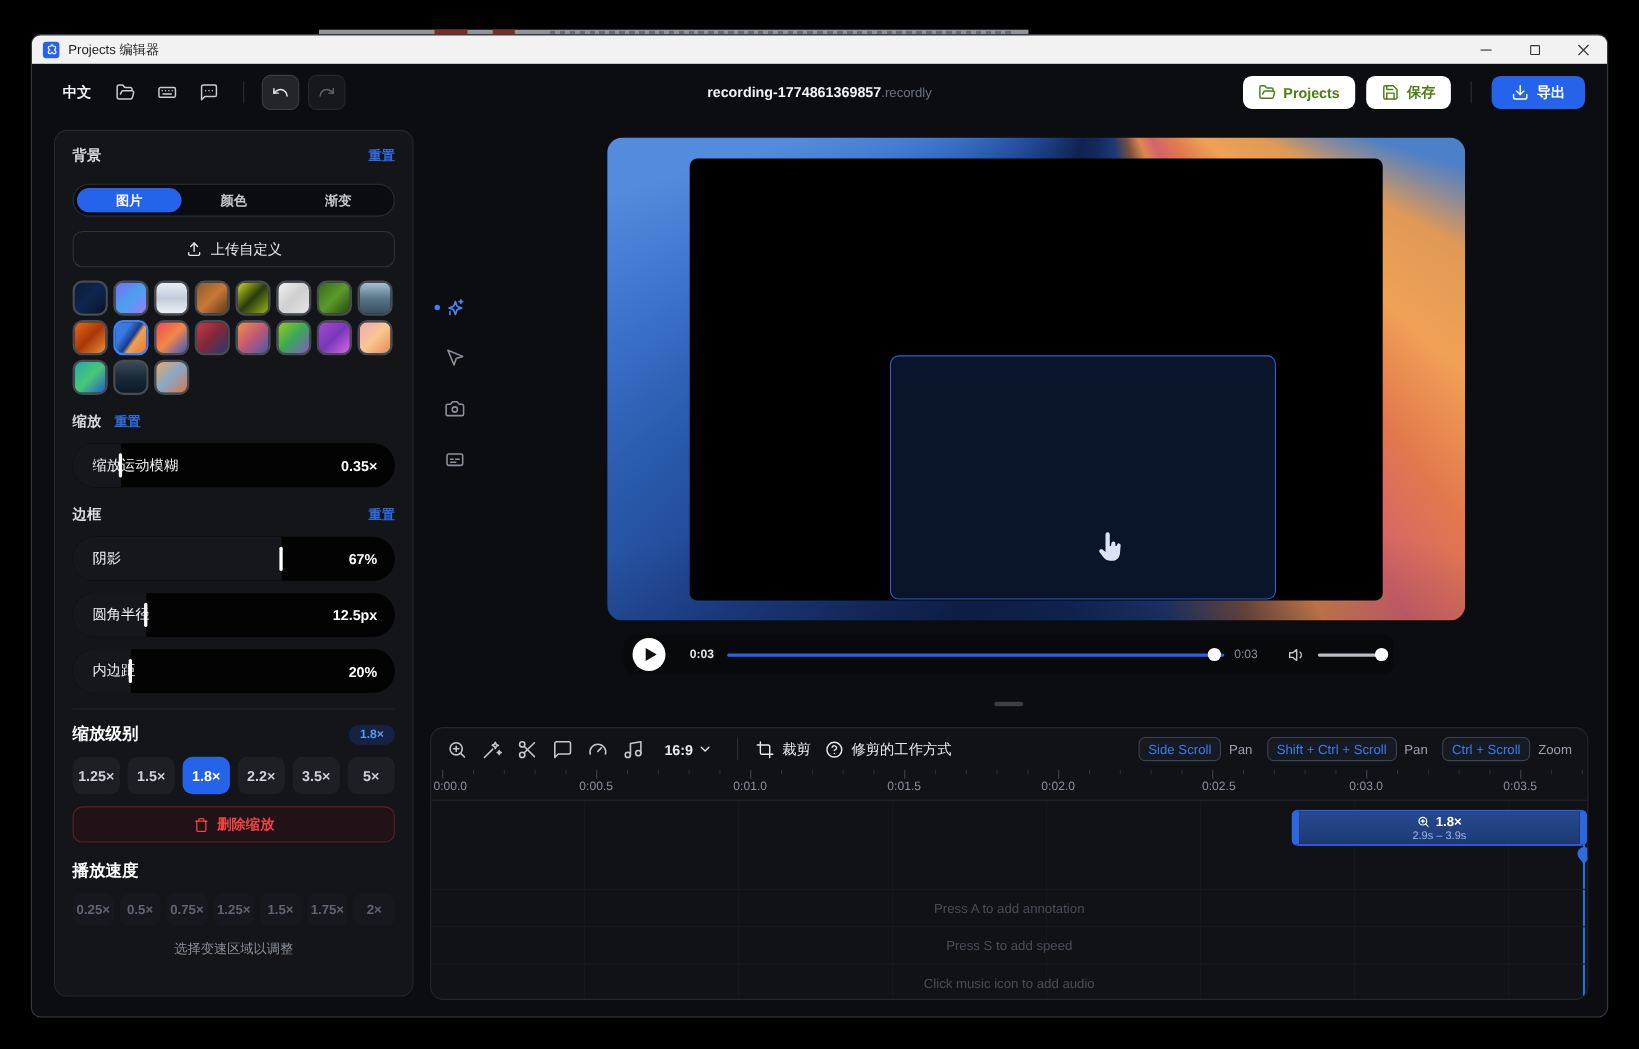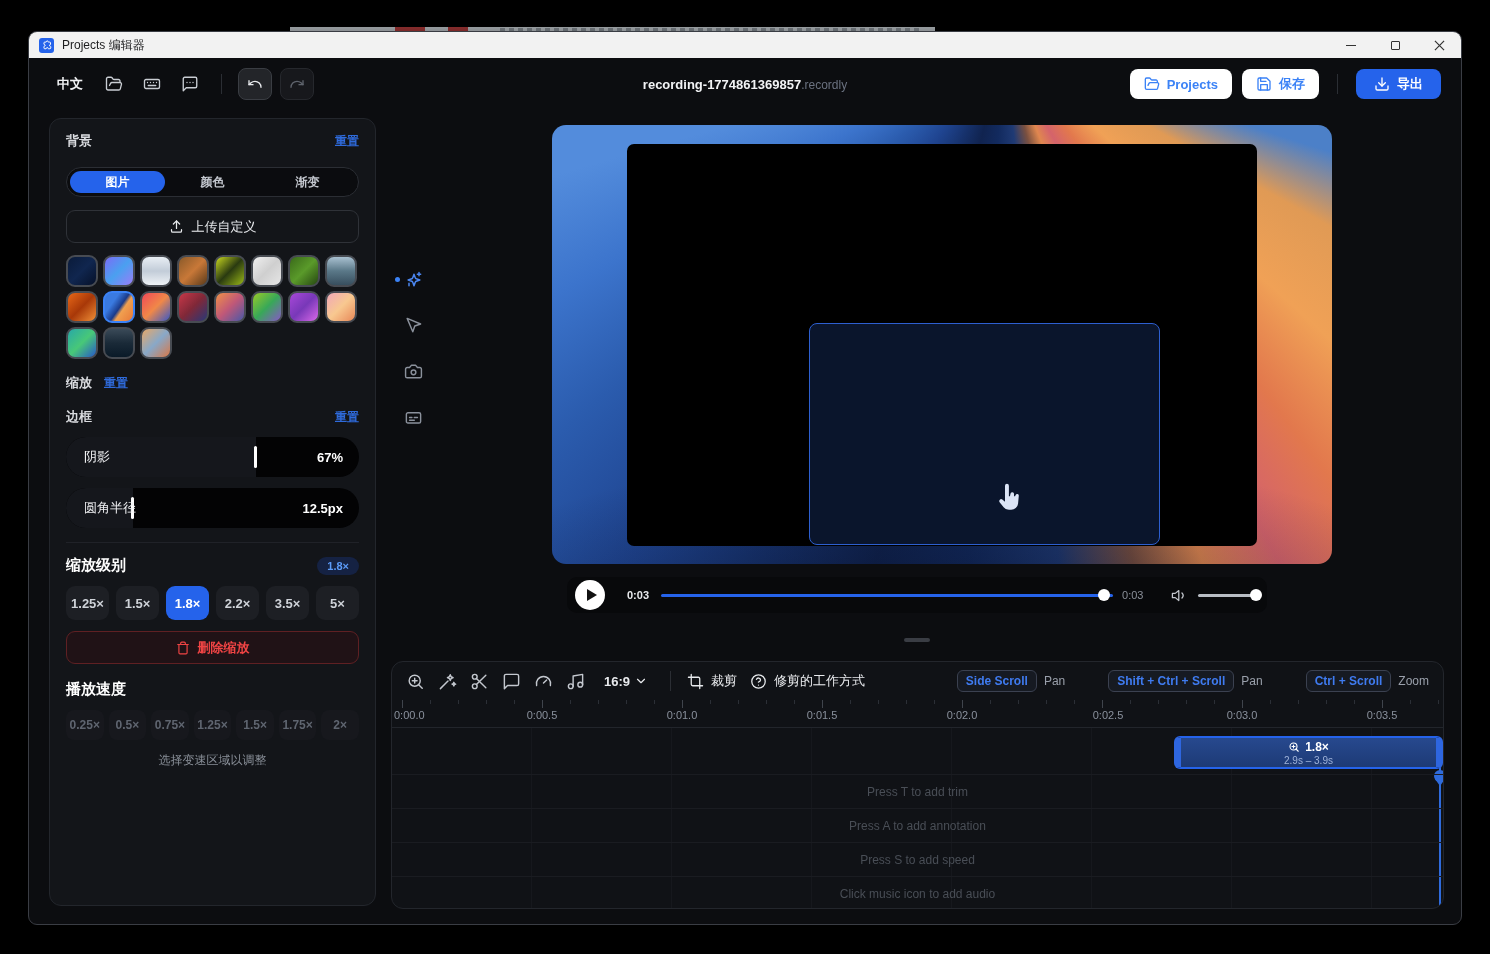--- a/index.html
+++ b/index.html
@@ -37,21 +37,21 @@
     color:#c9cdd3; border-radius:7px; }
   .tb-sep { width:1px; height:20px; background:#2b2e34; margin:0 8px; }
   .undo-btn { width:34px; height:32px; background:#232529; border:1px solid #3a3d43; border-radius:8px;
     display:flex; align-items:center; justify-content:center; color:#e8eaed; }
   .redo-btn { width:34px; height:32px; background:#17181c; border:1px solid #26282d; border-radius:8px;
     display:flex; align-items:center; justify-content:center; color:#5f646d; }
   .doc-title { position:absolute; left:50%; top:50%; transform:translate(-50%,-50%); white-space:nowrap; }
   .doc-title .name { color:#f2f3f5; font-size:13px; font-weight:bold; }
   .doc-title .ext { color:#6b7280; font-size:12px; }
   .tb-right { margin-left:auto; display:flex; align-items:center; gap:10px; }
-  .btn-white { height:30px; background:#fff; color:#3b82f6; border-radius:8px; display:flex;
+  .btn-white { height:30px; background:#fff; color:#4d7c0f; border-radius:8px; display:flex;
     align-items:center; gap:7px; padding:0 14px; font-size:13px; font-weight:bold; }
   .btn-blue { height:30px; background:#2563eb; color:#fff; border-radius:8px; display:flex;
     align-items:center; gap:7px; padding:0 18px; font-size:13px; font-weight:bold; }
 
   
   .sidebar { position:absolute; left:20px; top:86px; width:327px; height:788px; background:#131519;
     border:1px solid #23262c; border-radius:12px; padding:13px 16px; overflow:hidden; }
   .sec-head { display:flex; justify-content:space-between; align-items:center; }
   .sec-head-inline { display:flex; align-items:center; gap:12px; }
   .sec-title { color:#d9dbdf; font-size:13px; font-weight:bold; }
@@ -125,21 +125,21 @@
   .timeline { position:absolute; left:362px; top:629px; width:1053px; height:248px; background:#101216;
     border:1px solid #23262c; border-radius:12px; overflow:hidden; }
   .tl-toolbar { height:38px; display:flex; align-items:center; padding:0 14px; gap:13px; }
   .tl-ico { width:19px; height:19px; color:#c3c7ce; }
   .aspect-btn { display:flex; align-items:center; gap:4px; color:#e8eaed; font-size:13px; font-weight:bold; padding:3px 6px; }
   .tl-sep { width:1px; height:20px; background:#2b2e34; margin:0 3px; }
   .tl-group { display:flex; align-items:center; gap:7px; color:#e8eaed; font-size:13px; }
   .scroll-hints { margin-left:auto; display:flex; align-items:center; gap:13px; }
   .sh-group { display:flex; align-items:center; gap:7px; }
   .sh-pill { border:1px solid #3b4150; background:#161a22; border-radius:6px; padding:3px 8px;
-    color:#3f7bf0; font-size:12px; font-weight:bold;margin-left:30px; }
+    color:#3f7bf0; font-size:12px; font-weight:normal; }
   .sh-lbl { color:#9aa0ab; font-size:12px; }
 
   .ruler { position:relative; height:28px; border-bottom:1px solid #22252b; }
   .tick-major { position:absolute; top:0; width:1px; height:8px; background:#3f444c; }
   .tick-minor { position:absolute; top:0; width:1px; height:4px; background:#2b2f36; }
   .tick-label { position:absolute; top:9px; color:#8a919d; font-size:11px; white-space:nowrap; }
 
   .tracks { position:relative; height:181px;
     background:repeating-linear-gradient(90deg, transparent 0 139px, #16181d 139px 140px); }
   .track-row { position:absolute; left:0; right:0; height:35px; border-top:1px solid #1a1c21;
@@ -291,37 +291,51 @@
         <div class="thumb" style="background: linear-gradient(135deg, rgb(240, 168, 184), rgb(248, 200, 144), rgb(232, 136, 88));"></div>
         <div class="thumb" style="background: linear-gradient(135deg, rgb(40, 168, 168), rgb(72, 200, 120), rgb(40, 88, 200));"></div>
         <div class="thumb" style="background: linear-gradient(rgb(58, 74, 88), rgb(26, 42, 56), rgb(10, 26, 40));"></div>
         <div class="thumb" style="background: linear-gradient(135deg, rgb(232, 168, 104), rgb(136, 168, 200), rgb(216, 120, 72));"></div>
       </div>
 
     <div class="sec-head-inline" style="margin-top:15px;">
       <span class="sec-title">缩放</span>
       <span class="reset-link">重置</span>
     </div>
+    <div id="motion-slot">
+        <div class="slider">
+          <div class="s-fill" style="width: 15%;"></div>
+          <div class="s-handle" style="left: calc(15% - 2px);"></div>
+          <span class="s-label">缩放运动模糊</span>
+          <span class="s-value">0.35×</span>
+        </div>
+      </div>
 
     <div class="sec-head" style="margin-top:16px;">
       <span class="sec-title">边框</span>
       <span class="reset-link">重置</span>
     </div>
     <div id="border-slots">
         <div class="slider">
           <div class="s-fill" style="width: 65%;"></div>
           <div class="s-handle" style="left: calc(65% - 2px);"></div>
           <span class="s-label">阴影</span>
           <span class="s-value">67%</span>
         </div>
         <div class="slider">
           <div class="s-fill" style="width: 23%;"></div>
           <div class="s-handle" style="left: calc(23% - 2px);"></div>
           <span class="s-label">圆角半径</span>
           <span class="s-value">12.5px</span>
+        </div>
+        <div class="slider">
+          <div class="s-fill" style="width: 18%;"></div>
+          <div class="s-handle" style="left: calc(18% - 2px);"></div>
+          <span class="s-label">内边距</span>
+          <span class="s-value">20%</span>
         </div>
       </div>
 
     <div class="divider"></div>
 
     <div class="zl-head">
       <span class="zl-title">缩放级别</span>
       <span class="zl-badge">1.8×</span>
     </div>
     <div class="zl-grid" id="zl-grid">
@@ -528,23 +542,20 @@
               <circle cx="11" cy="11" r="7"></circle>
               <path d="m20.5 20.5-4.5-4.5M8 11h6M11 8v6"></path>
             </svg>
           <span>1.8×</span>
         </div>
         <div class="zb-range">2.9s – 3.9s</div>
       </div>
       <div class="playhead">
           <div class="ph-head"></div>
         </div>
-    <div class="track-row" style="top: 46px;">
-          <span class="track-hint">Press T to add trim</span>
-        </div>
         <div class="track-row" style="top: 80px;">
           <span class="track-hint">Press A to add annotation</span>
         </div>
         <div class="track-row" style="top: 114px;">
           <span class="track-hint">Press S to add speed</span>
         </div>
         <div class="track-row" style="top: 148px;">
           <span class="track-hint">Click music icon to add audio</span>
         </div>
       </div>

